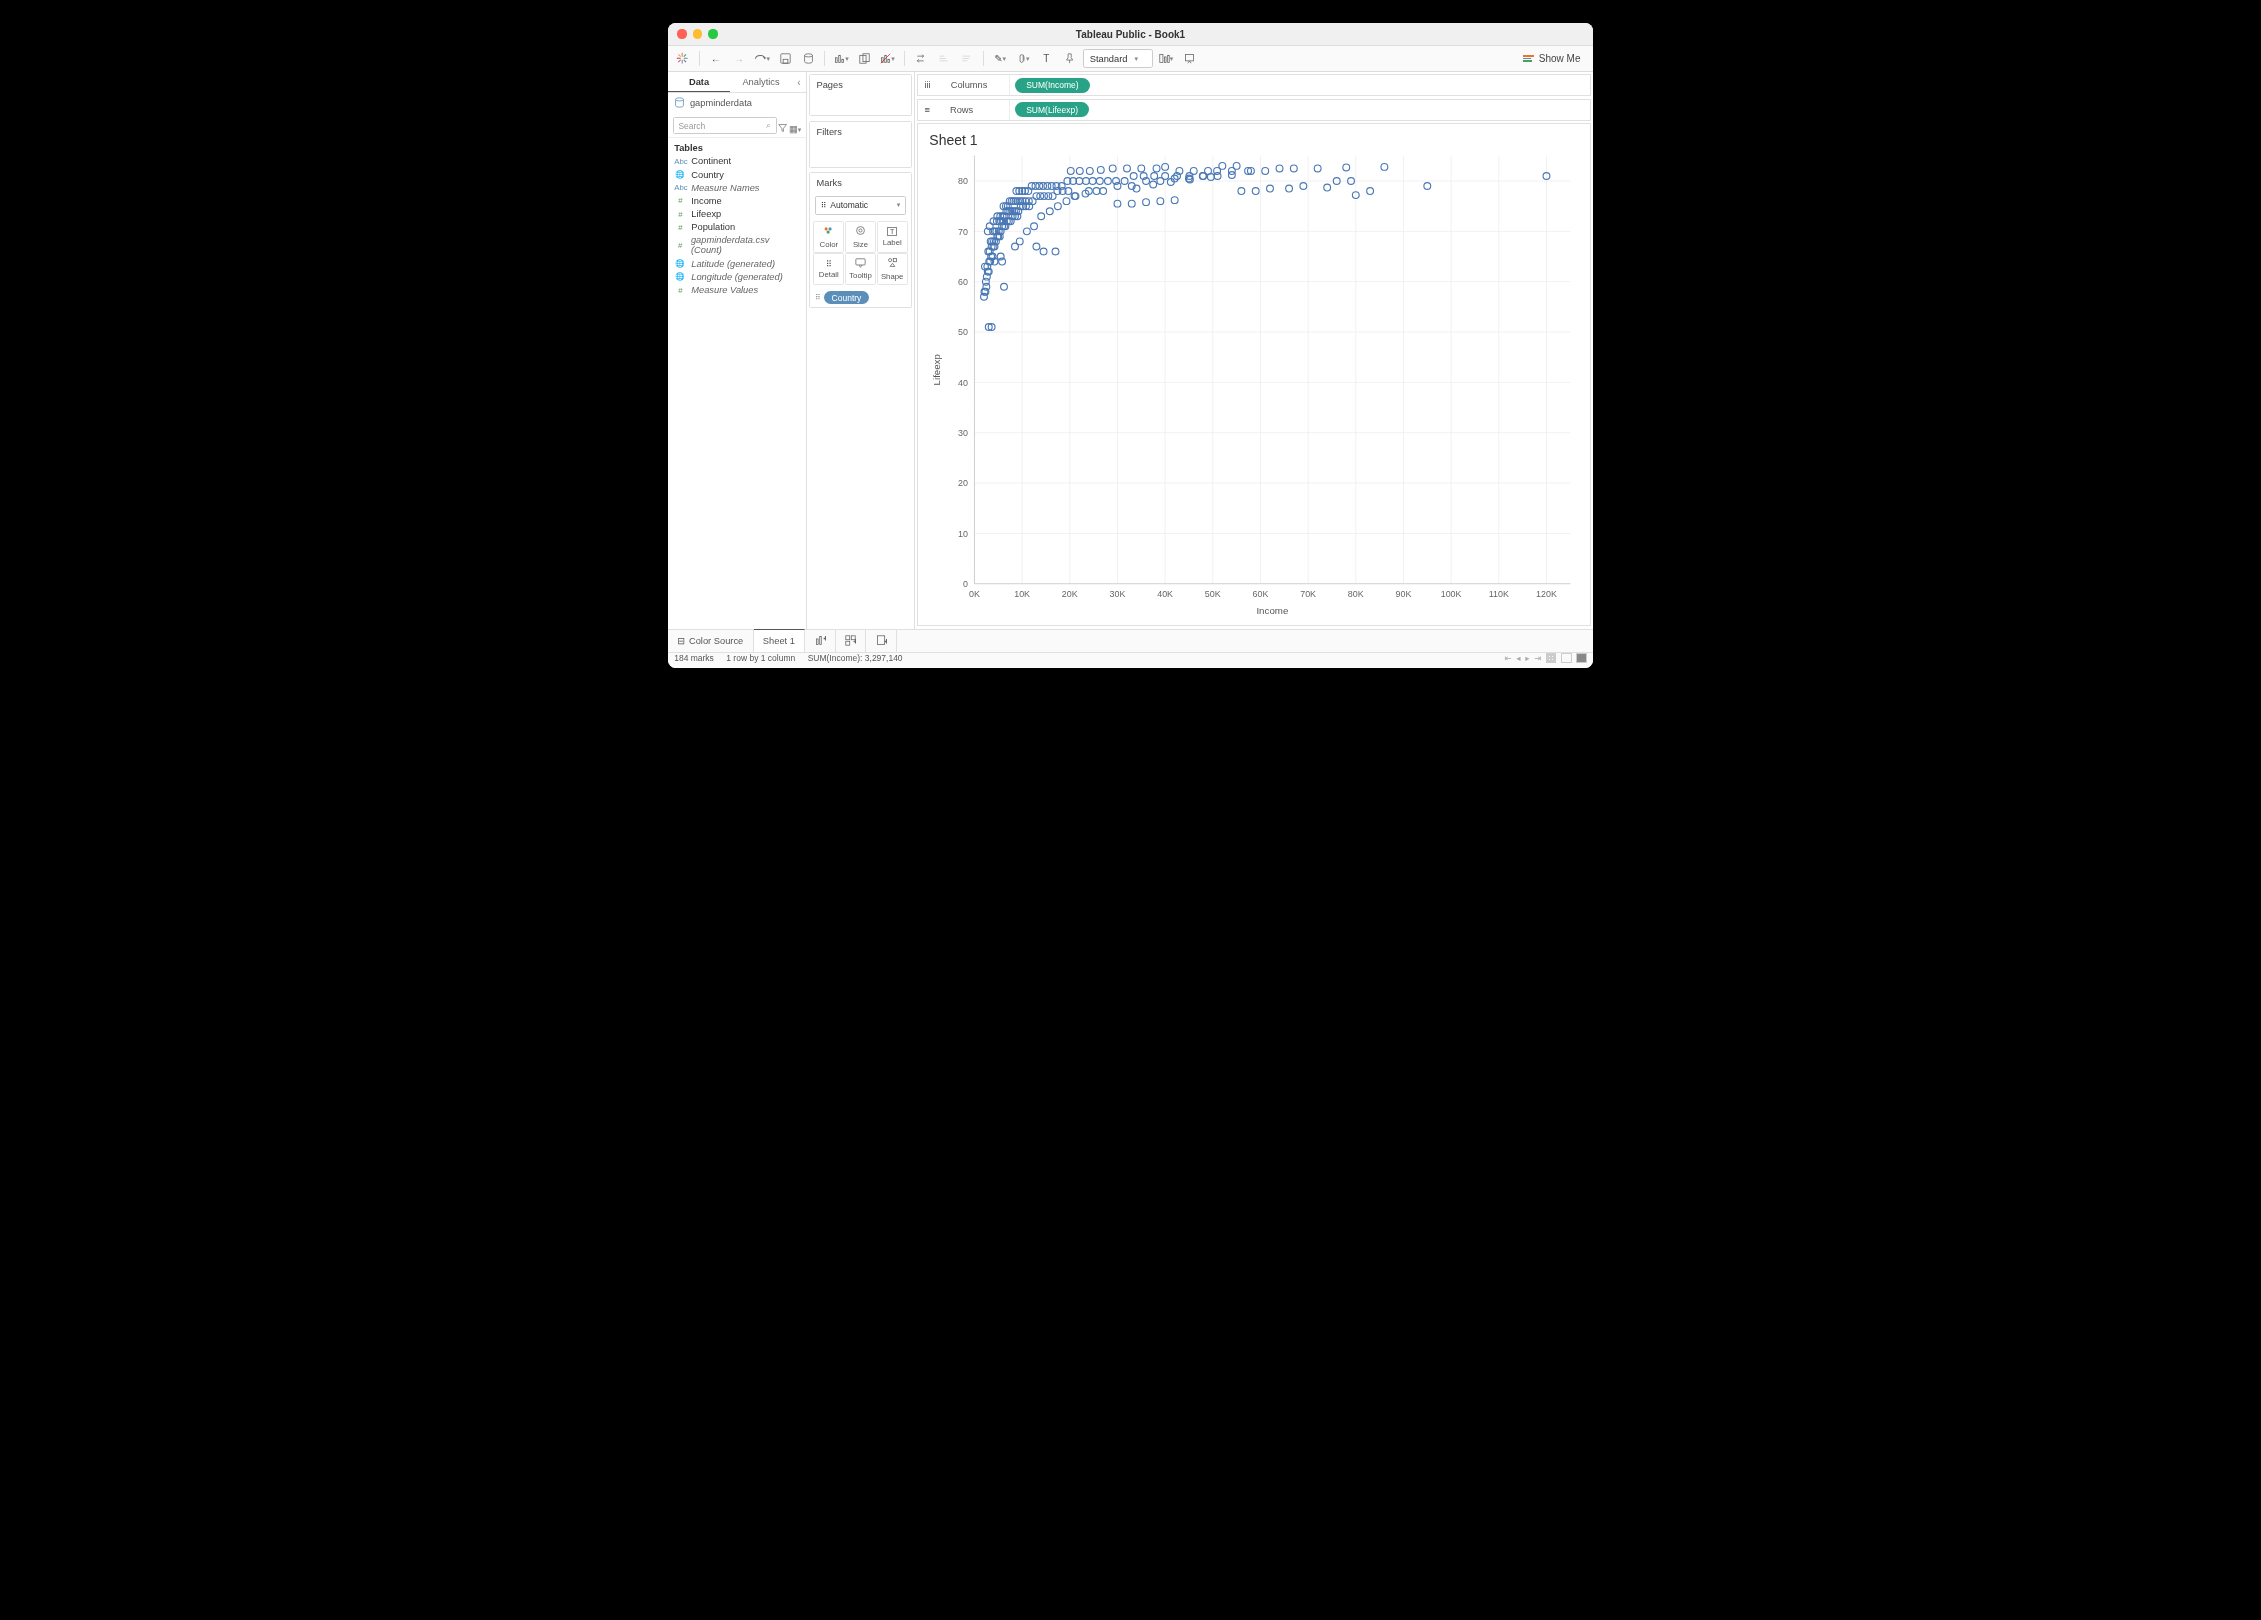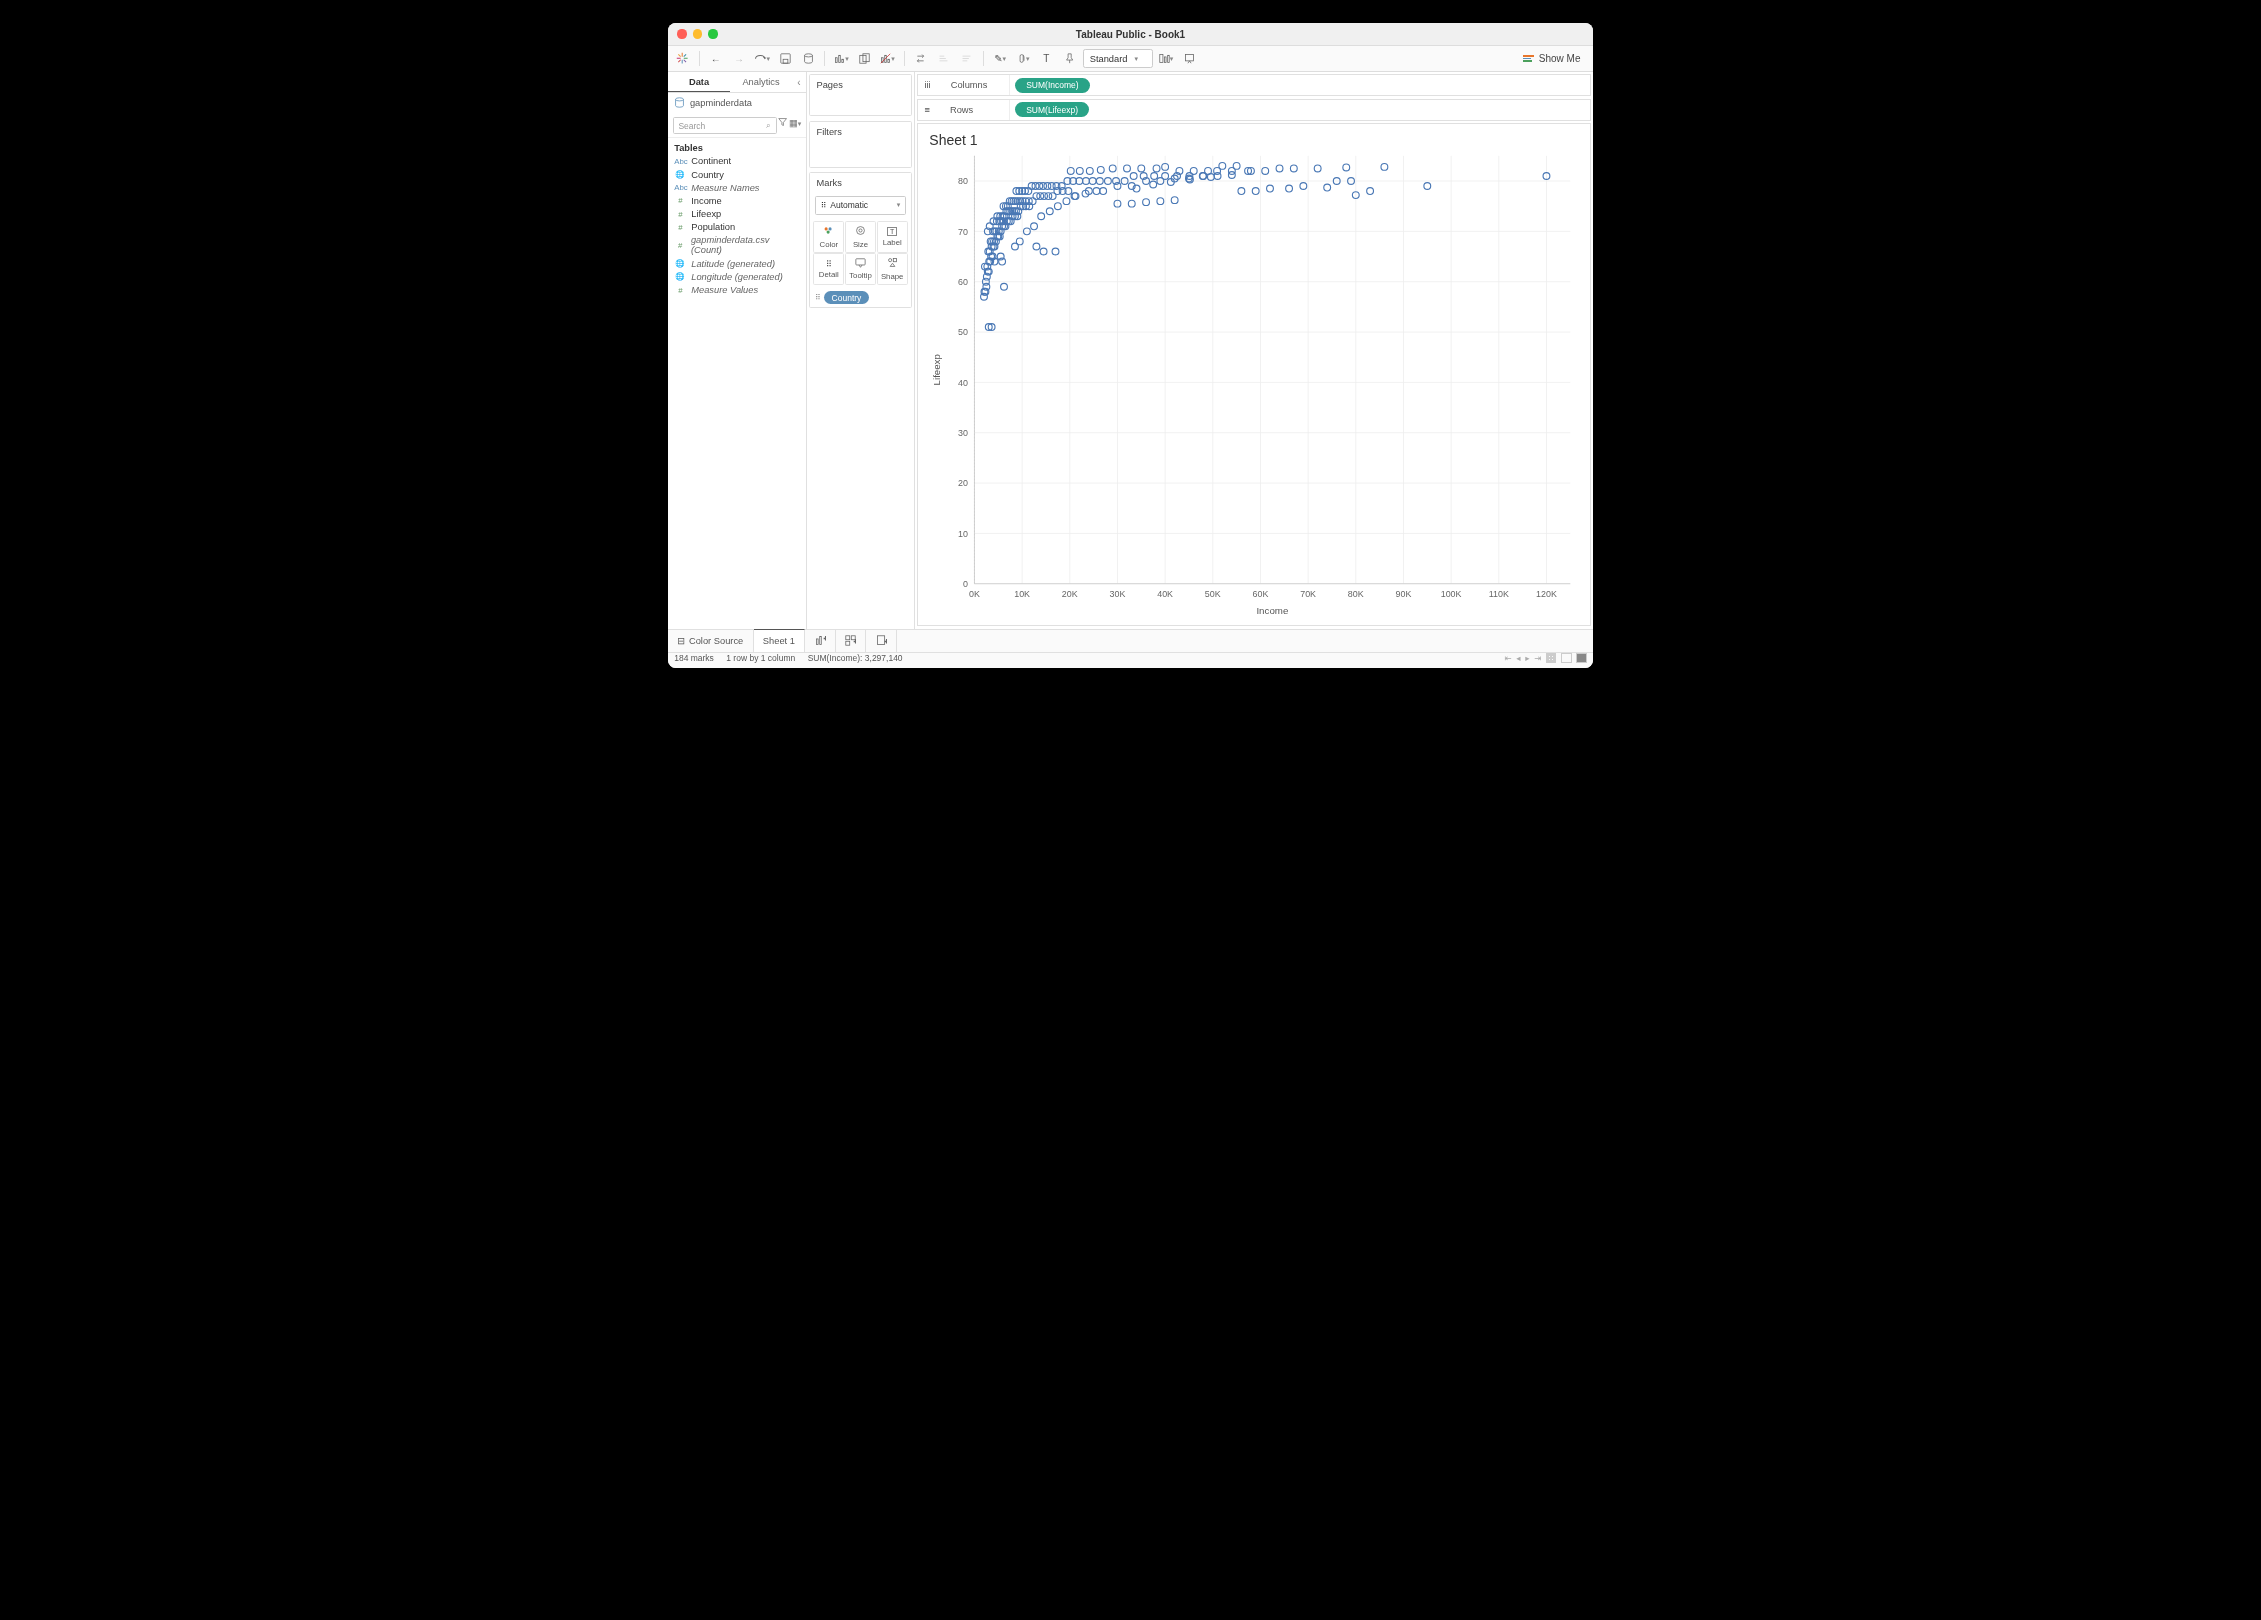--- a/index.html
+++ b/index.html
@@ -16,21 +16,21 @@
 .showme{margin-left:auto;display:flex;align-items:center;gap:4.7px;padding:0 7.8px;color:#444}
 .showme-icon{display:flex;flex-direction:column;gap:0.8px}
 .showme-bar{height:1.6px}
 .body{flex:1;display:flex;min-height:0;background:#fff}
 .leftcol{width:138px;border-right:0.8px solid #e0e0e0;display:flex;flex-direction:column;background:#fff}
 .lefttabs{display:flex;border-bottom:0.8px solid #e0e0e0;height:20px}
 .lefttab{flex:1;display:flex;align-items:center;justify-content:center;font-size:9.3px;color:#666}
 .lefttab.active{font-weight:600;color:#333;border-bottom:1.6px solid #555}
 .collapse{width:14px;display:flex;align-items:center;justify-content:center;color:#888;border-bottom:0.8px solid #e0e0e0}
 .dsrow{display:flex;align-items:center;gap:4.7px;padding:3.9px 6.2px;color:#555;font-size:9.3px}
-.searchrow{display:flex;align-items:flex-start;gap:0;padding:3.1px 4.7px;border-bottom:0.8px solid #eee}
+.searchrow{display:flex;align-items:flex-end;gap:0;padding:3.1px 4.7px;border-bottom:0.8px solid #eee}
 .searchbox{flex:1;height:15.5px;border:0.8px solid #ccc;border-radius:1.6px;padding:0 4.7px;font-size:8.5px;display:flex;align-items:center;justify-content:space-between;color:#999}
 .smallicon{width:12.4px;text-align:center;color:#777;font-size:9.3px}
 .tables-hdr{font-weight:600;font-size:9.3px;padding:4.7px 6.2px 1.6px}
 .field{display:flex;align-items:center;gap:4.7px;padding:1.6px 6.2px;font-size:9.3px}
 .field .ftype{width:12.4px;font-size:7.8px;color:#5b8fb9;text-align:center}
 .field.num .ftype{color:#6a9c6a}
 .field.globe .ftype{color:#5b8fb9}
 .field.italic .fname{font-style:italic;color:#666}
 .midcol{width:107px;border-right:0.8px solid #e0e0e0;display:flex;flex-direction:column;background:#fff}
 .card{border:0.8px solid #e0e0e0;margin:2.3px;border-radius:1.6px;background:#fff}

